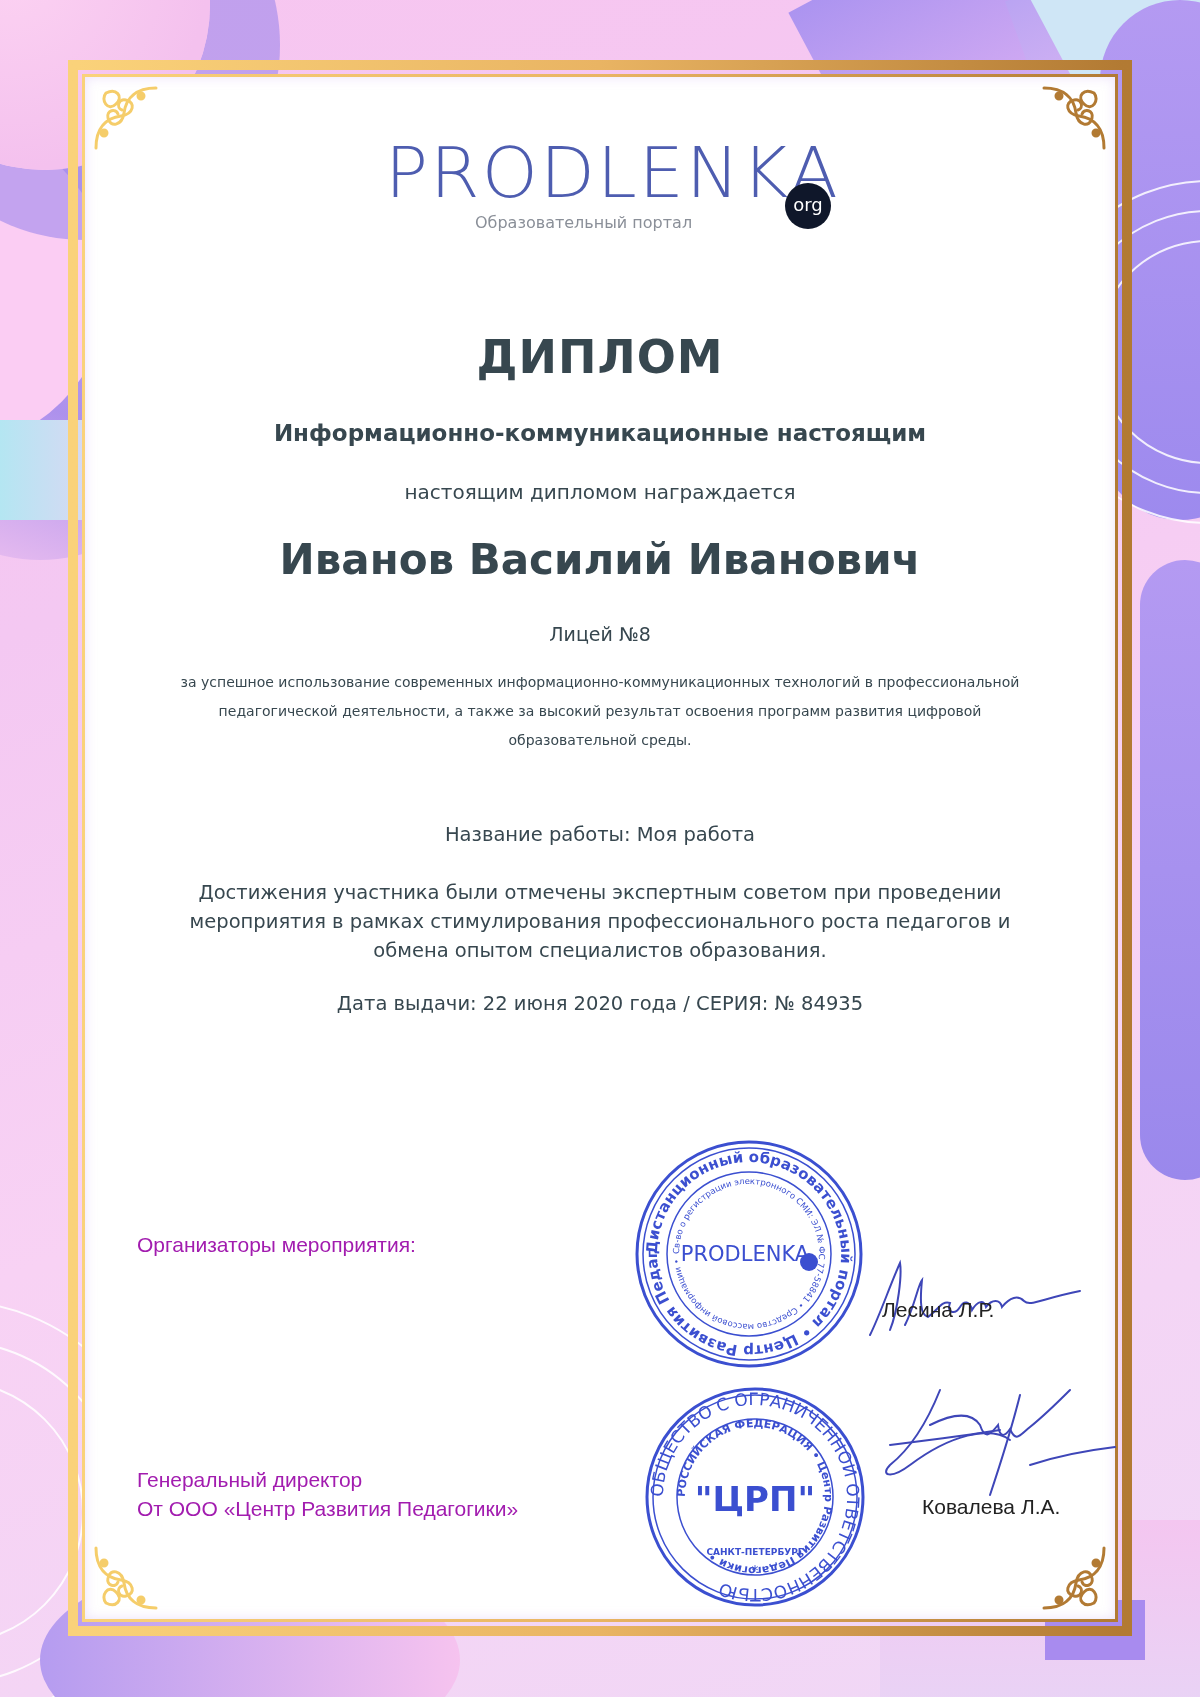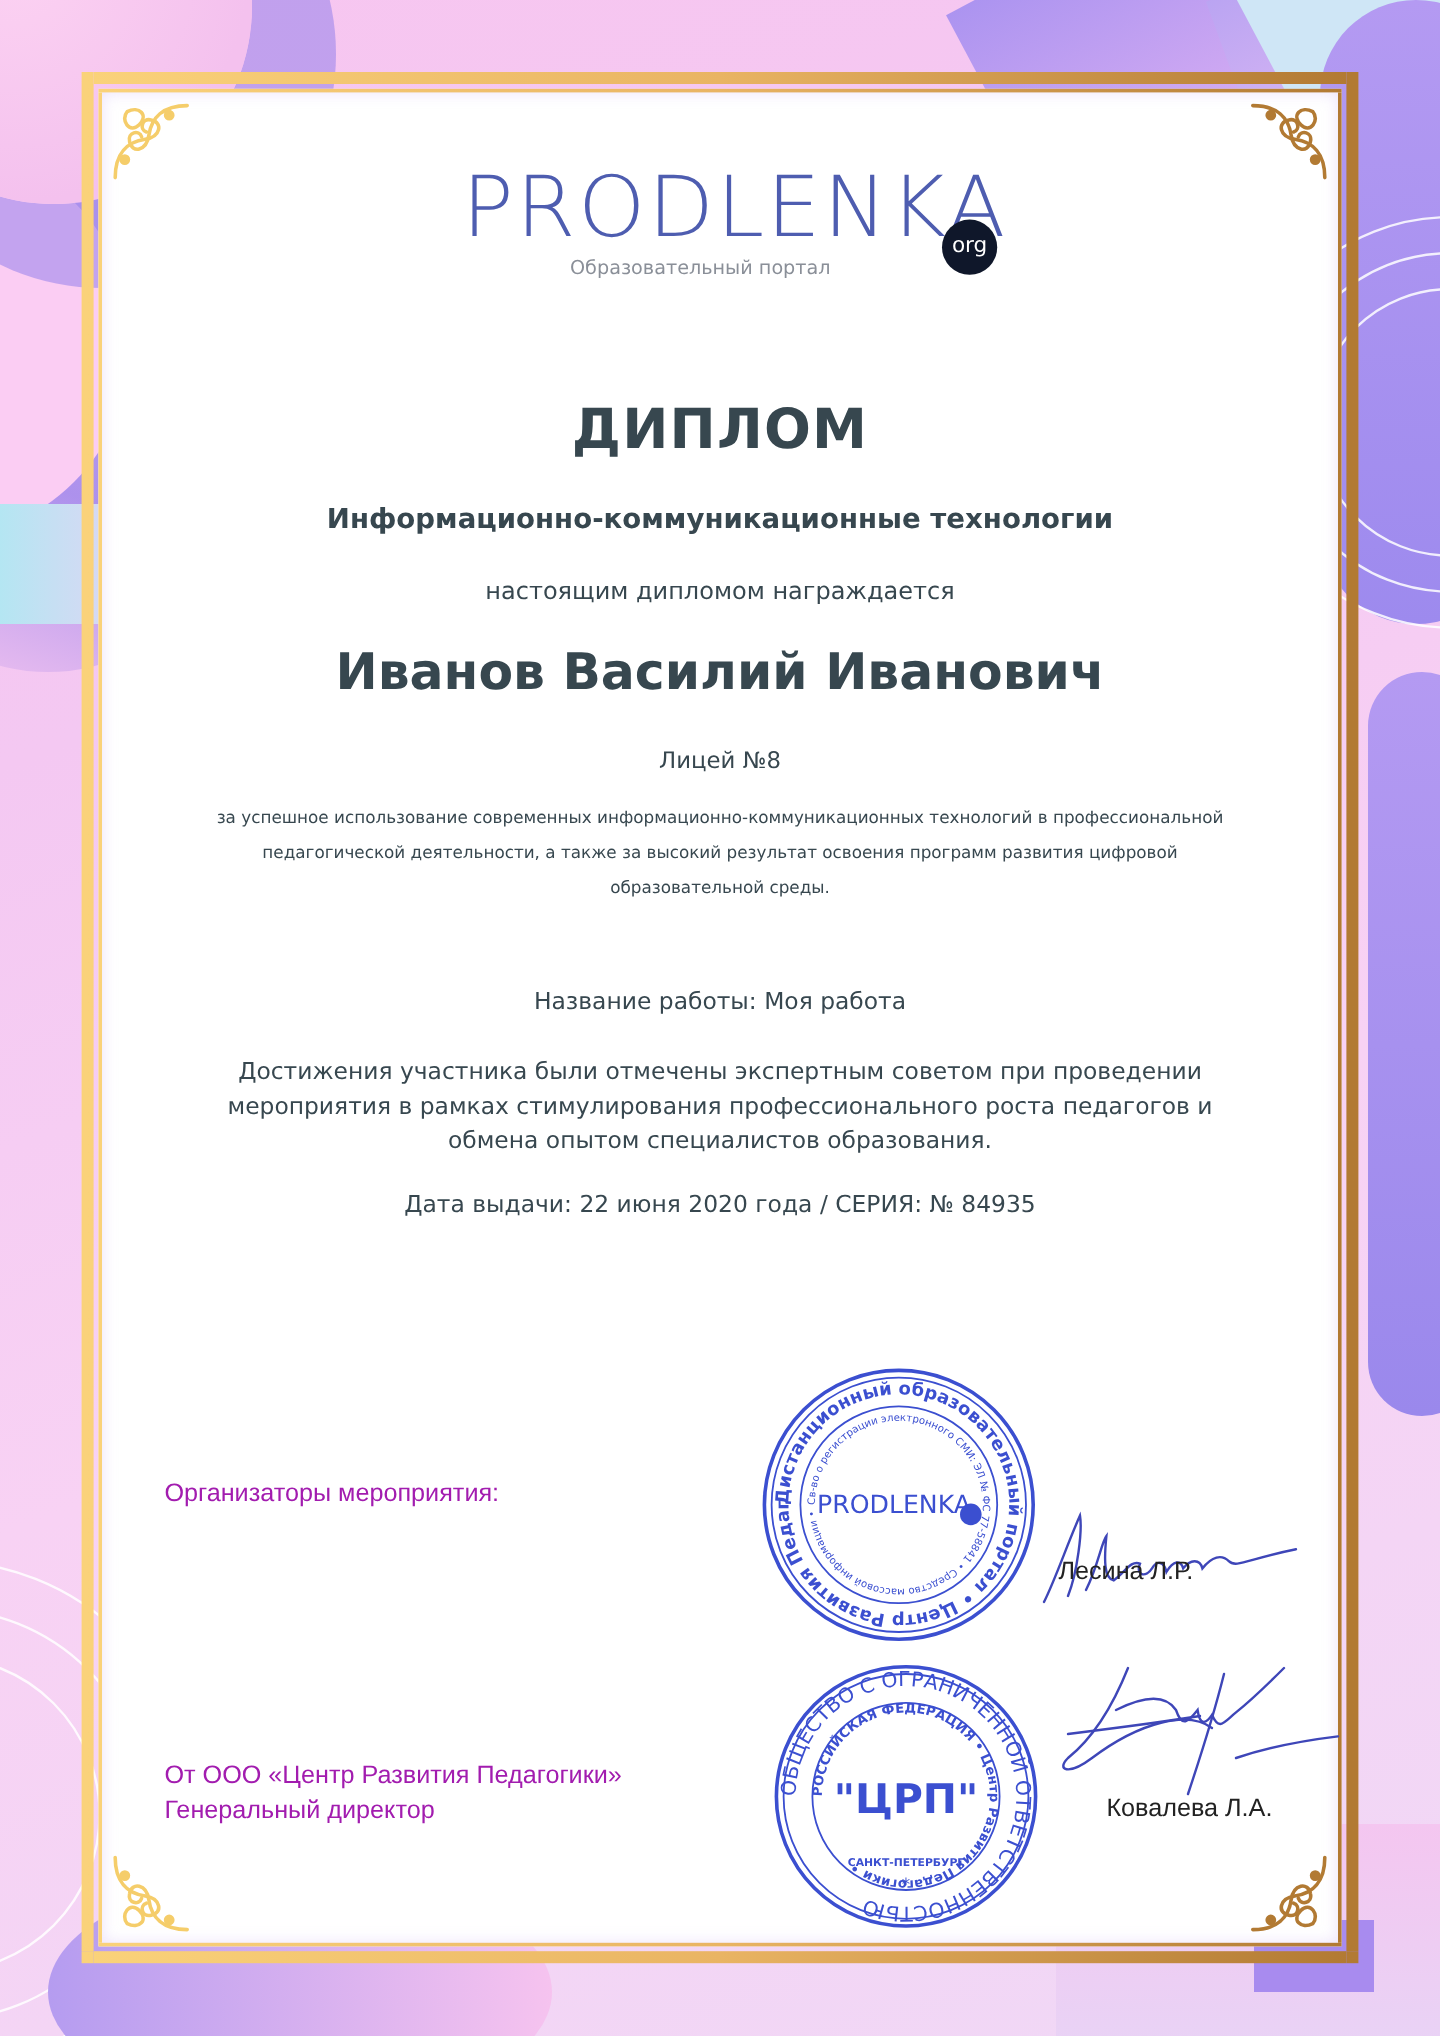--- a/index.html
+++ b/index.html
@@ -143,35 +143,35 @@
   </svg>
 </div>
 
 <div class="logo">
   <div class="logo-word">PRODLENKA</div>
   <div class="logo-sub">Образовательный портал</div>
   <div class="logo-org">org</div>
 </div>
 
 <div class="center title">ДИПЛОМ</div>
-<div class="center subtitle">Информационно-коммуникационные технологии</div>
+<div class="center subtitle">Информационно-коммуникационные настоящим</div>
 <div class="center awarded">настоящим дипломом награждается</div>
 <div class="center name">Иванов Василий Иванович</div>
 <div class="center school">Лицей №8</div>
 <div class="center reason">за успешное использование современных информационно-коммуникационных технологий в профессиональной педагогической деятельности, а также за высокий результат освоения программ развития цифровой образовательной среды.</div>
 <div class="center work">Название работы: Моя работа</div>
 <div class="center achievement">Достижения участника были отмечены экспертным советом при проведении мероприятия в рамках стимулирования профессионального роста педагогов и обмена опытом специалистов образования.</div>
 <div class="center issued">Дата выдачи: 22 июня 2020 года / СЕРИЯ: № 84935</div>
 
 <div class="org org-head">Организаторы мероприятия:</div>
 <div class="org org-1">
 </div>
 <div class="org org-2">
+  <div>Генеральный директор</div>
   <div>От ООО «Центр Развития Педагогики»</div>
-  <div>Генеральный директор</div>
 </div>
 
 <div class="stamp stamp-1">
   <svg viewBox="0 0 232 232">
     <defs>
       <path id="s1outer" d="M116,116 m-92,0 a92,92 0 1,1 184,0 a92,92 0 1,1 -184,0"></path>
       <path id="s1inner" d="M116,116 m-70,0 a70,70 0 1,1 140,0 a70,70 0 1,1 -140,0"></path>
     </defs>
     <circle cx="116" cy="116" r="112" fill="none" stroke="#3b4fd0" stroke-width="3"></circle>
     <circle cx="116" cy="116" r="106" fill="none" stroke="#3b4fd0" stroke-width="1.5"></circle>

